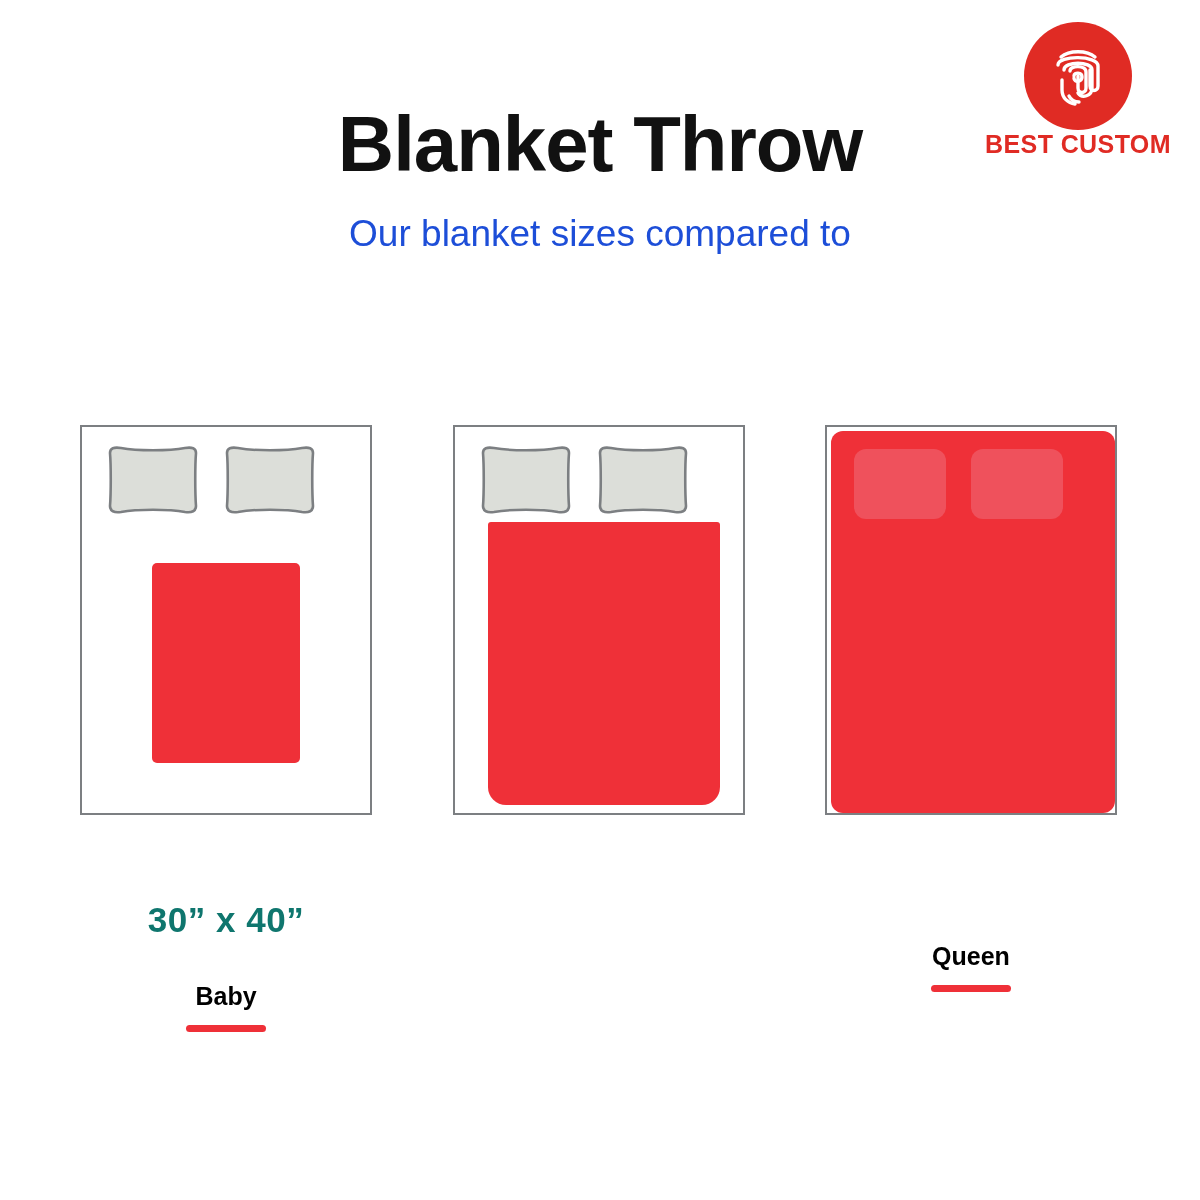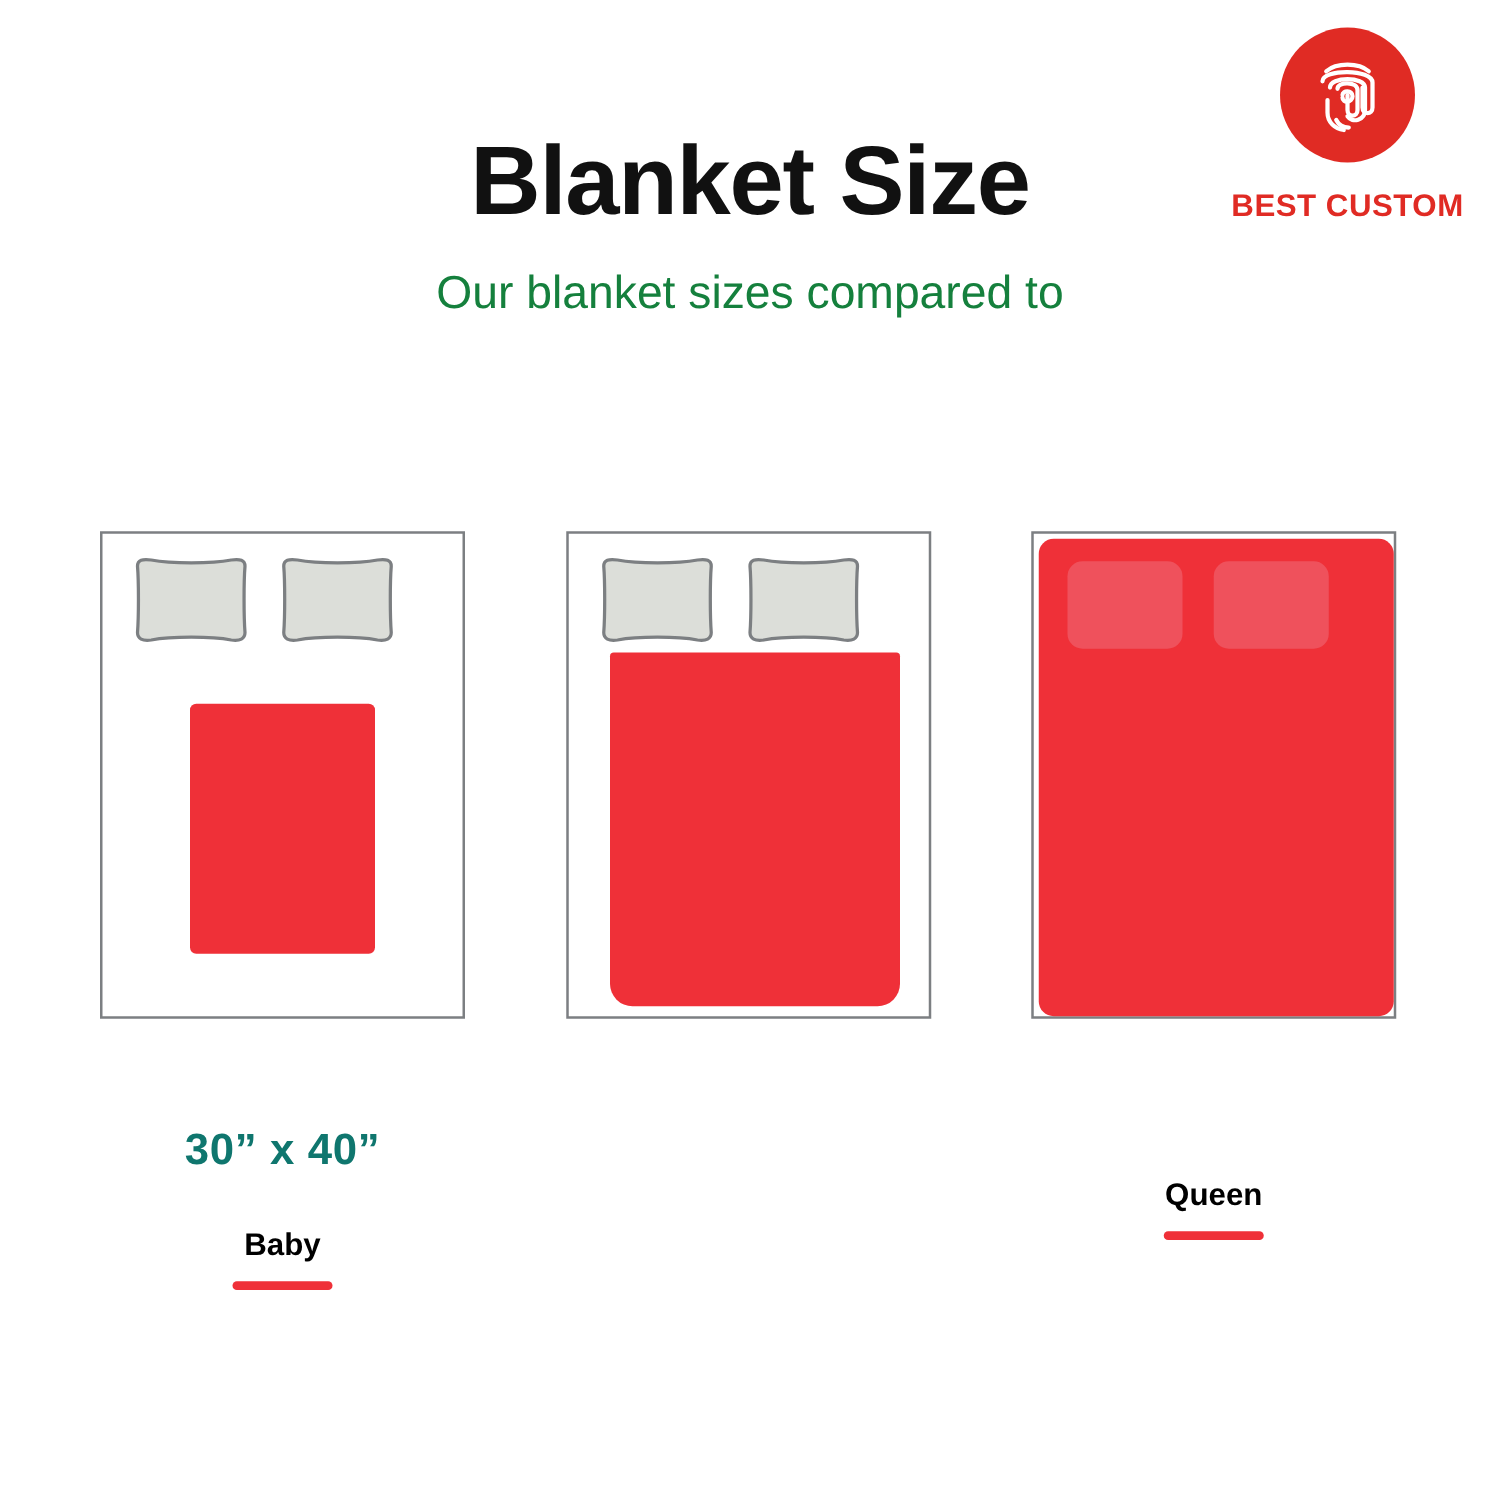--- a/index.html
+++ b/index.html
@@ -34,21 +34,21 @@
     width: 108px;
     height: 108px;
     border-radius: 50%;
     background: #E02B24;
     display: flex;
     align-items: center;
     justify-content: center;
   }
   .brand-mark svg { display: block; }
   .brand-name {
-    margin-top: 21px;
+    margin-top: 0;
     color: #E02B24;
     font-size: 25px;
     font-weight: bold;
     letter-spacing: 0.4px;
     white-space: nowrap;
     font-family: "Liberation Sans", sans-serif;
   }
 
   
   .header {
@@ -64,21 +64,21 @@
     color: #111111;
     letter-spacing: -1px;
     line-height: 1.05;
     margin: 0;
     font-family: "Liberation Sans", sans-serif;
   }
   .subtitle {
     margin-top: 22px;
     font-size: 37px;
     font-weight: 400;
-    color: #15803d;
+    color: #1d4ed8;
     line-height: 1.42;
     font-family: "Liberation Sans", sans-serif;
   }
   .subtitle .sub-line { display: block; }
 
   
   .beds {
     position: absolute;
     top: 425px;
     left: 0;
@@ -201,21 +201,21 @@
           <path d="M36 40 C36 36, 44 36, 44 41 C44 46, 36 47, 36 42"></path>
           <path d="M24 44 L24 54 C24 62, 30 67, 37 68"></path>
           <path d="M31 60 C33 64, 37 66, 41 66"></path>
         </g>
       </svg>
     </div>
     <div class="brand-name">BEST CUSTOM</div>
   </div>
 
   <div class="header">
-    <h1 class="title">Blanket Size</h1>
+    <h1 class="title">Blanket Throw</h1>
     <div class="subtitle">
       <span class="sub-line">Our blanket sizes compared to</span>
     </div>
   </div>
 
   <div class="beds">
 
     <div class="bed-col c0">
       <div class="bed-frame">
         <svg class="pillow-svg p-left" style="left:23px; top:18px;" width="96" height="70" viewBox="0 0 96 70">

